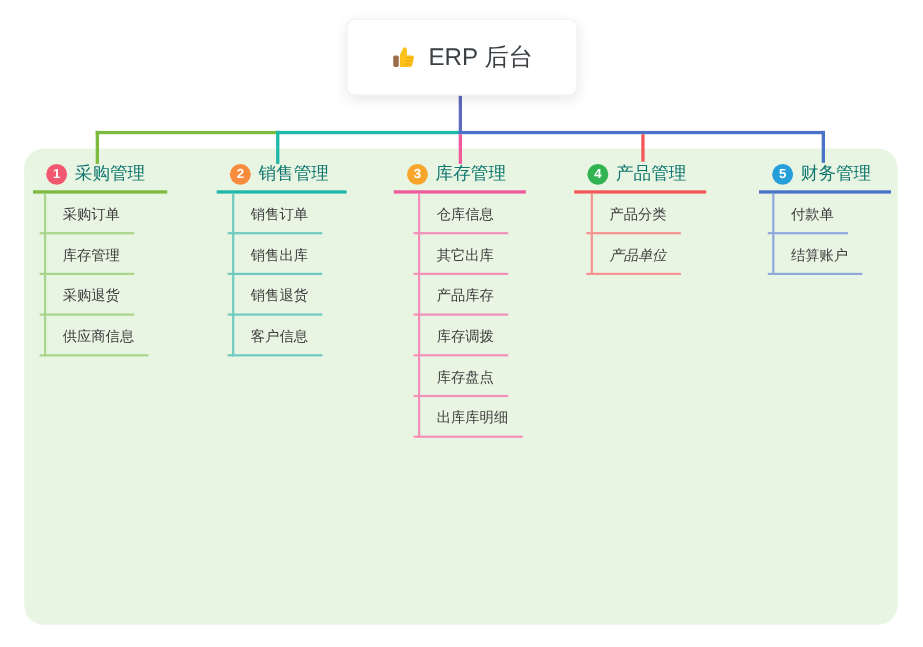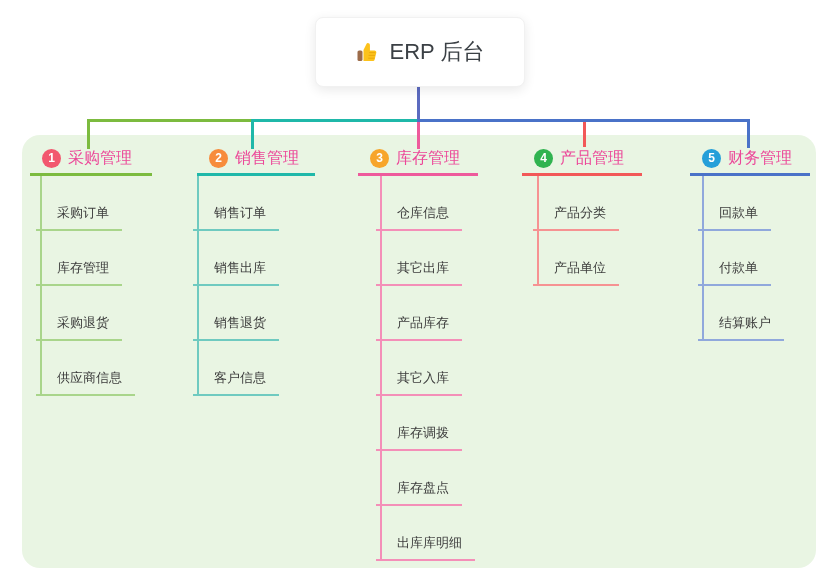--- a/index.html
+++ b/index.html
@@ -24,23 +24,23 @@
   .branch-header {
     box-sizing:border-box; height:36px; border-bottom:3px solid #999;
     display:flex; align-items:center; gap:7px;
     padding-left:12px; padding-top:3px;
   }
   .badge {
     flex:0 0 19px; width:19px; height:19px; border-radius:50%;
     color:#fff; font-size:12px; font-weight:bold;
     display:flex; align-items:center; justify-content:center; line-height:1;
   }
-  .branch-label { font-size:16px; color:#ec4899; white-space:nowrap; }
+  .branch-label { font-size:16px; color:#0f766e; white-space:nowrap; }
   .children { border-left:2px solid #ccc; }
-  .child { height:55px; display:flex; align-items:flex-end; }
+  .child { height:37px; display:flex; align-items:flex-end; }
   .child-label {
     display:inline-block; border-bottom:2px solid #ccc;
     padding:0 13px 7px 21px; margin-left:-6px;
     font-size:13px; color:#3C3C3C; white-space:nowrap;
   }
 </style>
 </head>
 <body>
 
 <div class="canvas">
@@ -87,21 +87,21 @@
           <span class="child-label" style="border-bottom-color: rgb(169, 213, 139);">供应商信息</span>
         </div>
       </div>
   </div>
 
   <div class="branch" style="left:197px">
     <div class="branch-header" style="width: 118px; border-bottom-color: rgb(31, 184, 169);">
       <span class="badge" style="background: rgb(247, 140, 60);">2</span>
       <span class="branch-label">销售管理</span>
     </div>
-    <div class="children" style="margin-left: 0; border-left-color: rgb(111, 202, 192);">
+    <div class="children" style="margin-left: 14px; border-left-color: rgb(111, 202, 192);">
         <div class="child">
           <span class="child-label" style="border-bottom-color: rgb(111, 202, 192);">销售订单</span>
         </div>
         <div class="child">
           <span class="child-label" style="border-bottom-color: rgb(111, 202, 192); font-family: Liberation Serif, serif;">销售出库</span>
         </div>
         <div class="child">
           <span class="child-label" style="border-bottom-color: rgb(111, 202, 192);">销售退货</span>
         </div>
         <div class="child">
@@ -119,23 +119,20 @@
         <div class="child">
           <span class="child-label" style="border-bottom-color: rgb(244, 143, 184);">仓库信息</span>
         </div>
         <div class="child">
           <span class="child-label" style="border-bottom-color: rgb(244, 143, 184);">其它出库</span>
         </div>
         <div class="child">
           <span class="child-label" style="border-bottom-color: rgb(244, 143, 184);">产品库存</span>
         </div>
         <div class="child">
-          <span class="child-label" style="border-bottom-color: rgb(244, 143, 184);">其它入库</span>
-        </div>
-        <div class="child">
           <span class="child-label" style="border-bottom-color: rgb(244, 143, 184);">库存调拨</span>
         </div>
         <div class="child">
           <span class="child-label" style="border-bottom-color: rgb(244, 143, 184);">库存盘点</span>
         </div>
         <div class="child">
           <span class="child-label" style="border-bottom-color: rgb(244, 143, 184);">出库库明细</span>
         </div>
       </div>
   </div>
@@ -143,34 +140,31 @@
   <div class="branch" style="left:522px">
     <div class="branch-header" style="width: 120px; border-bottom-color: rgb(242, 88, 88);">
       <span class="badge" style="background: rgb(48, 179, 80);">4</span>
       <span class="branch-label">产品管理</span>
     </div>
     <div class="children" style="margin-left: 15px; border-left-color: rgb(246, 146, 146);">
         <div class="child">
           <span class="child-label" style="border-bottom-color: rgb(246, 146, 146);">产品分类</span>
         </div>
         <div class="child">
-          <span class="child-label" style="border-bottom-color: rgb(246, 146, 146);">产品单位</span>
+          <span class="child-label" style="border-bottom-color: rgb(246, 146, 146); font-style: italic;">产品单位</span>
         </div>
       </div>
   </div>
 
   <div class="branch" style="left:690px">
     <div class="branch-header" style="width: 120px; border-bottom-color: rgb(74, 114, 200);">
       <span class="badge" style="background: rgb(37, 159, 217);">5</span>
       <span class="branch-label">财务管理</span>
     </div>
     <div class="children" style="margin-left: 12px; border-left-color: rgb(144, 168, 220);">
-        <div class="child">
-          <span class="child-label" style="border-bottom-color: rgb(144, 168, 220);">回款单</span>
-        </div>
         <div class="child">
           <span class="child-label" style="border-bottom-color: rgb(144, 168, 220);">付款单</span>
         </div>
         <div class="child">
           <span class="child-label" style="border-bottom-color: rgb(144, 168, 220);">结算账户</span>
         </div>
       </div>
   </div>
 
 </div>

